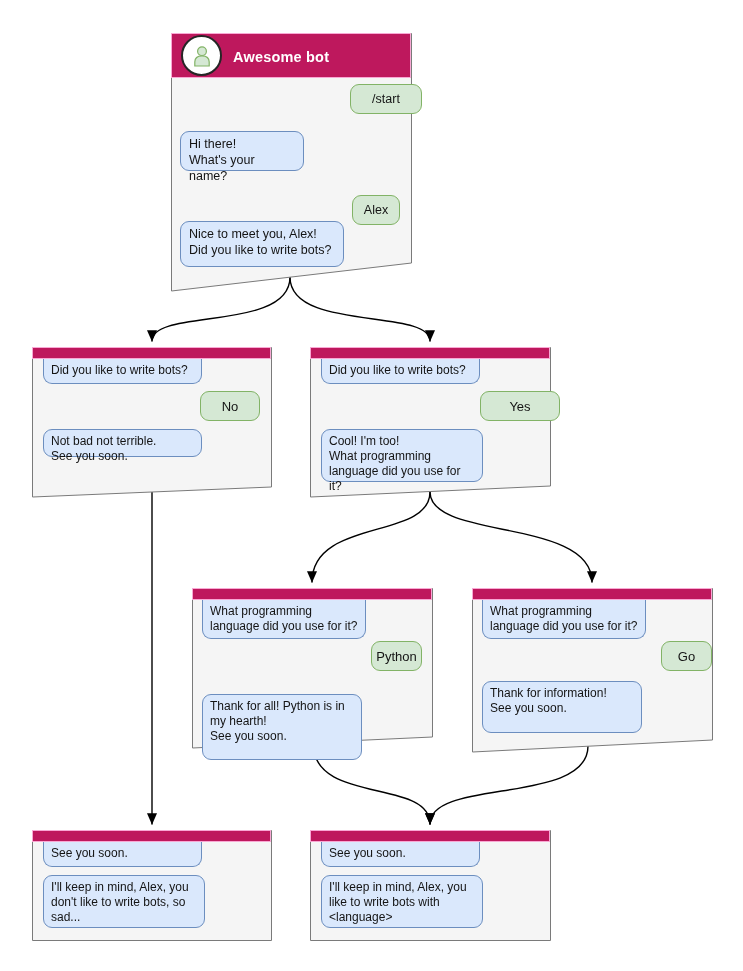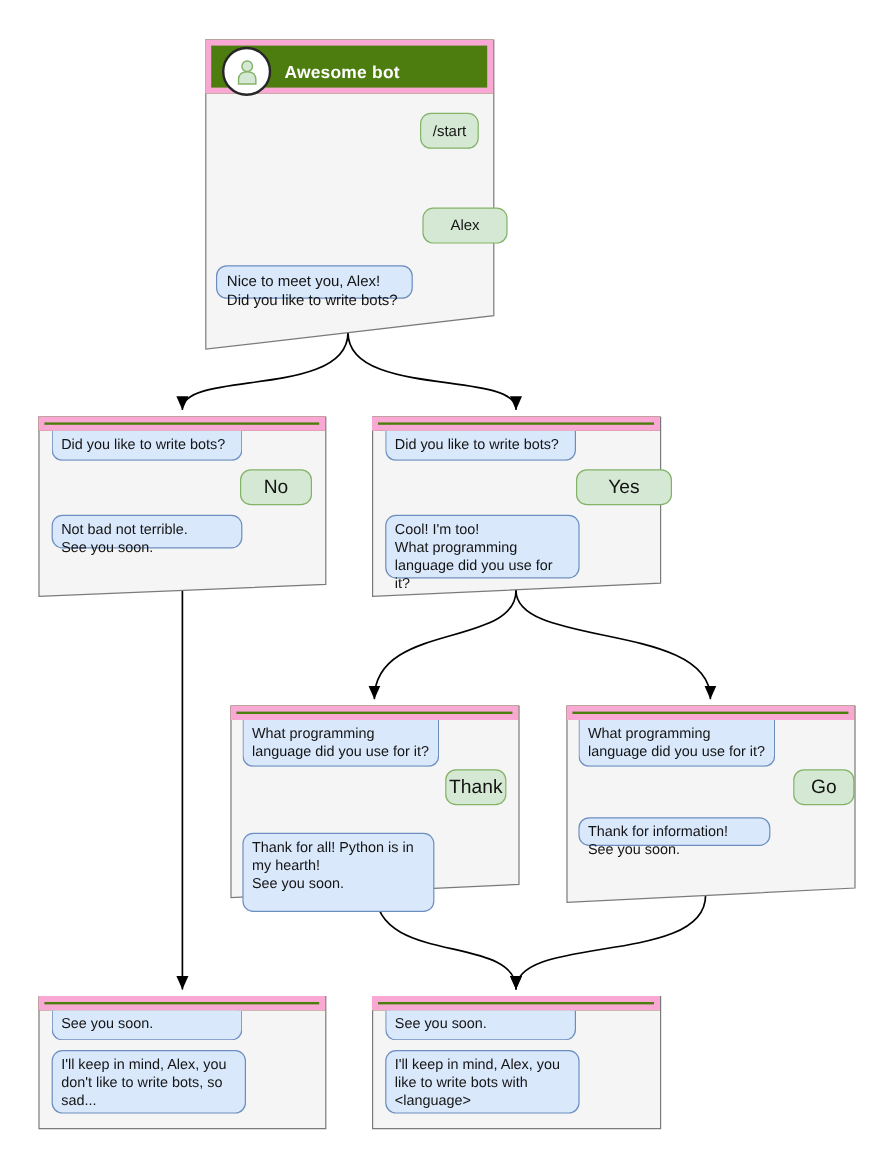--- a/index.html
+++ b/index.html
@@ -1,30 +1,30 @@
 <!DOCTYPE html>
 <html><head>
 <meta charset="utf-8">
 <style>
   html,body{margin:0;padding:0;background:#ffffff;}
   .canvas{position:relative;width:743px;height:971px;overflow:hidden;
           font-family:"Liberation Sans",sans-serif;color:#141414;background:#ffffff;}
   .edges{position:absolute;left:0;top:0;z-index:0;}
   .win{position:absolute;z-index:1;}
   .win > svg.shape{position:absolute;left:0;top:0;overflow:visible;display:block;}
-  .hdr{position:absolute;left:0;top:0;background:#4d7c0f;border:5px solid #f9a8d4;box-sizing:border-box;}
+  .hdr{position:absolute;left:0;top:0;background:#be185d;border:1px solid #f9a8d4;box-sizing:border-box;}
   .avatar{position:absolute;left:9px;top:1px;width:37px;height:37px;background:#ffffff;
           border:2px solid #262626;border-radius:50%;display:flex;align-items:center;justify-content:center;}
   .title{position:absolute;left:61px;top:0;height:45px;display:flex;align-items:center;
          color:#ffffff;font-weight:bold;font-size:14.5px;letter-spacing:.2px;}
   .bub{position:absolute;box-sizing:border-box;border-radius:9px;font-size:12px;line-height:15px;
        padding:4px 7px;white-space:pre-line;}
   .bub.bot{background:#dae8fc;border:1px solid #6c8ebf;}
   .bub.user{background:#d5e8d4;border:1px solid #82b366;display:flex;align-items:center;
-            justify-content:center;padding:0;font-size:16px;}
+            justify-content:center;padding:0;font-size:13px;}
   .bub.clip{border-radius:0 0 9px 9px;border-top:none;}
   .bub.big{font-size:12.5px;line-height:16px;padding:4px 8px;}
 </style>
 </head>
 <body>
 
 <div class="canvas">
 
   <svg class="edges" width="743" height="971" viewBox="0 0 743 971">
     <defs>
@@ -51,23 +51,25 @@
       <div class="avatar">
         <svg width="24" height="24" viewBox="0 0 24 24">
           <g fill="#d5e8d4" stroke="#82b366" stroke-width="1.2">
             <circle cx="12" cy="7.2" r="4.4"></circle>
             <path d="M4.8,22 L4.8,18 C4.8,13.8 8,11.8 12,11.8 C16,11.8 19.2,13.8 19.2,18 L19.2,22 z"></path>
           </g>
         </svg>
       </div>
       <div class="title">Awesome bot</div>
     </div>
-    <div class="bub user big" style="left:179px;top:61px;width:49px;height:30px">/start</div>
-    <div class="bub user big" style="left:181px;top:140px;width:71px;height:30px">Alex</div>
-    <div class="bub bot big" style="left:9px;top:188px;width:164px;height:28px">Nice to meet you, Alex!
+    <div class="bub user big" style="left:179px;top:51px;width:72px;height:30px">/start</div>
+    <div class="bub bot big" style="left:9px;top:98px;width:124px;height:40px">Hi there!
+What's your name?</div>
+    <div class="bub user big" style="left:181px;top:162px;width:48px;height:30px">Alex</div>
+    <div class="bub bot big" style="left:9px;top:188px;width:164px;height:46px">Nice to meet you, Alex!
 Did you like to write bots?</div>
   </div>
 
   <div class="win" style="left:32px;top:347px;width:240px;height:151px">
     <svg class="shape" width="240" height="151">
       <polygon points="0.5,0.5 239.5,0.5 239.5,140 0.5,150" fill="#f5f5f5" stroke="#7a7a7a"></polygon>
     </svg>
     <div class="hdr" style="width:239px;height:12px"></div>
     <div class="bub bot clip" style="left:11px;top:12px;width:159px;height:25px">Did you like to write bots?</div>
     <div class="bub user" style="left:168px;top:44px;width:60px;height:30px">No</div>
@@ -87,35 +89,35 @@
 language did you use for it?</div>
   </div>
 
   <div class="win" style="left:192px;top:588px;width:241px;height:161px">
     <svg class="shape" width="241" height="161">
       <polygon points="0.5,0.5 240.5,0.5 240.5,149 0.5,160" fill="#f5f5f5" stroke="#7a7a7a"></polygon>
     </svg>
     <div class="hdr" style="width:240px;height:12px"></div>
     <div class="bub bot clip" style="left:10px;top:12px;width:164px;height:39px">What programming
 language did you use for it?</div>
-    <div class="bub user" style="left:179px;top:53px;width:51px;height:30px">Thank</div>
+    <div class="bub user" style="left:179px;top:53px;width:51px;height:30px">Python</div>
     <div class="bub bot" style="left:10px;top:106px;width:160px;height:66px">Thank for all! Python is in
 my hearth!
 See you soon.</div>
   </div>
 
   <div class="win" style="left:472px;top:588px;width:241px;height:165px">
     <svg class="shape" width="241" height="165">
       <polygon points="0.5,0.5 240.5,0.5 240.5,152 0.5,164" fill="#f5f5f5" stroke="#7a7a7a"></polygon>
     </svg>
     <div class="hdr" style="width:240px;height:12px"></div>
     <div class="bub bot clip" style="left:10px;top:12px;width:164px;height:39px">What programming
 language did you use for it?</div>
     <div class="bub user" style="left:189px;top:53px;width:51px;height:30px">Go</div>
-    <div class="bub bot" style="left:10px;top:93px;width:160px;height:24px">Thank for information!
+    <div class="bub bot" style="left:10px;top:93px;width:160px;height:52px">Thank for information!
 See you soon.</div>
   </div>
 
   <div class="win" style="left:32px;top:830px;width:240px;height:112px">
     <svg class="shape" width="240" height="112">
       <polygon points="0.5,0.5 239.5,0.5 239.5,110.5 0.5,110.5" fill="#f5f5f5" stroke="#7a7a7a"></polygon>
     </svg>
     <div class="hdr" style="width:239px;height:12px"></div>
     <div class="bub bot clip" style="left:11px;top:12px;width:159px;height:25px">See you soon.</div>
     <div class="bub bot" style="left:11px;top:45px;width:162px;height:53px">I'll keep in mind, Alex, you

